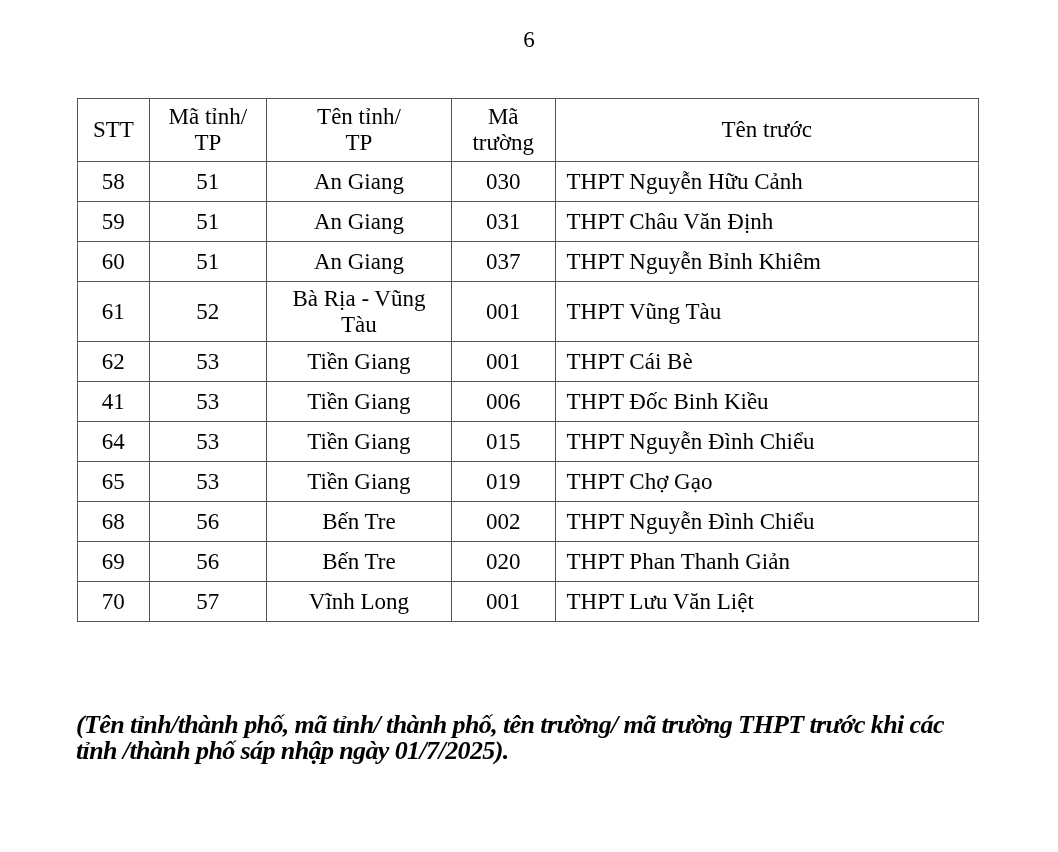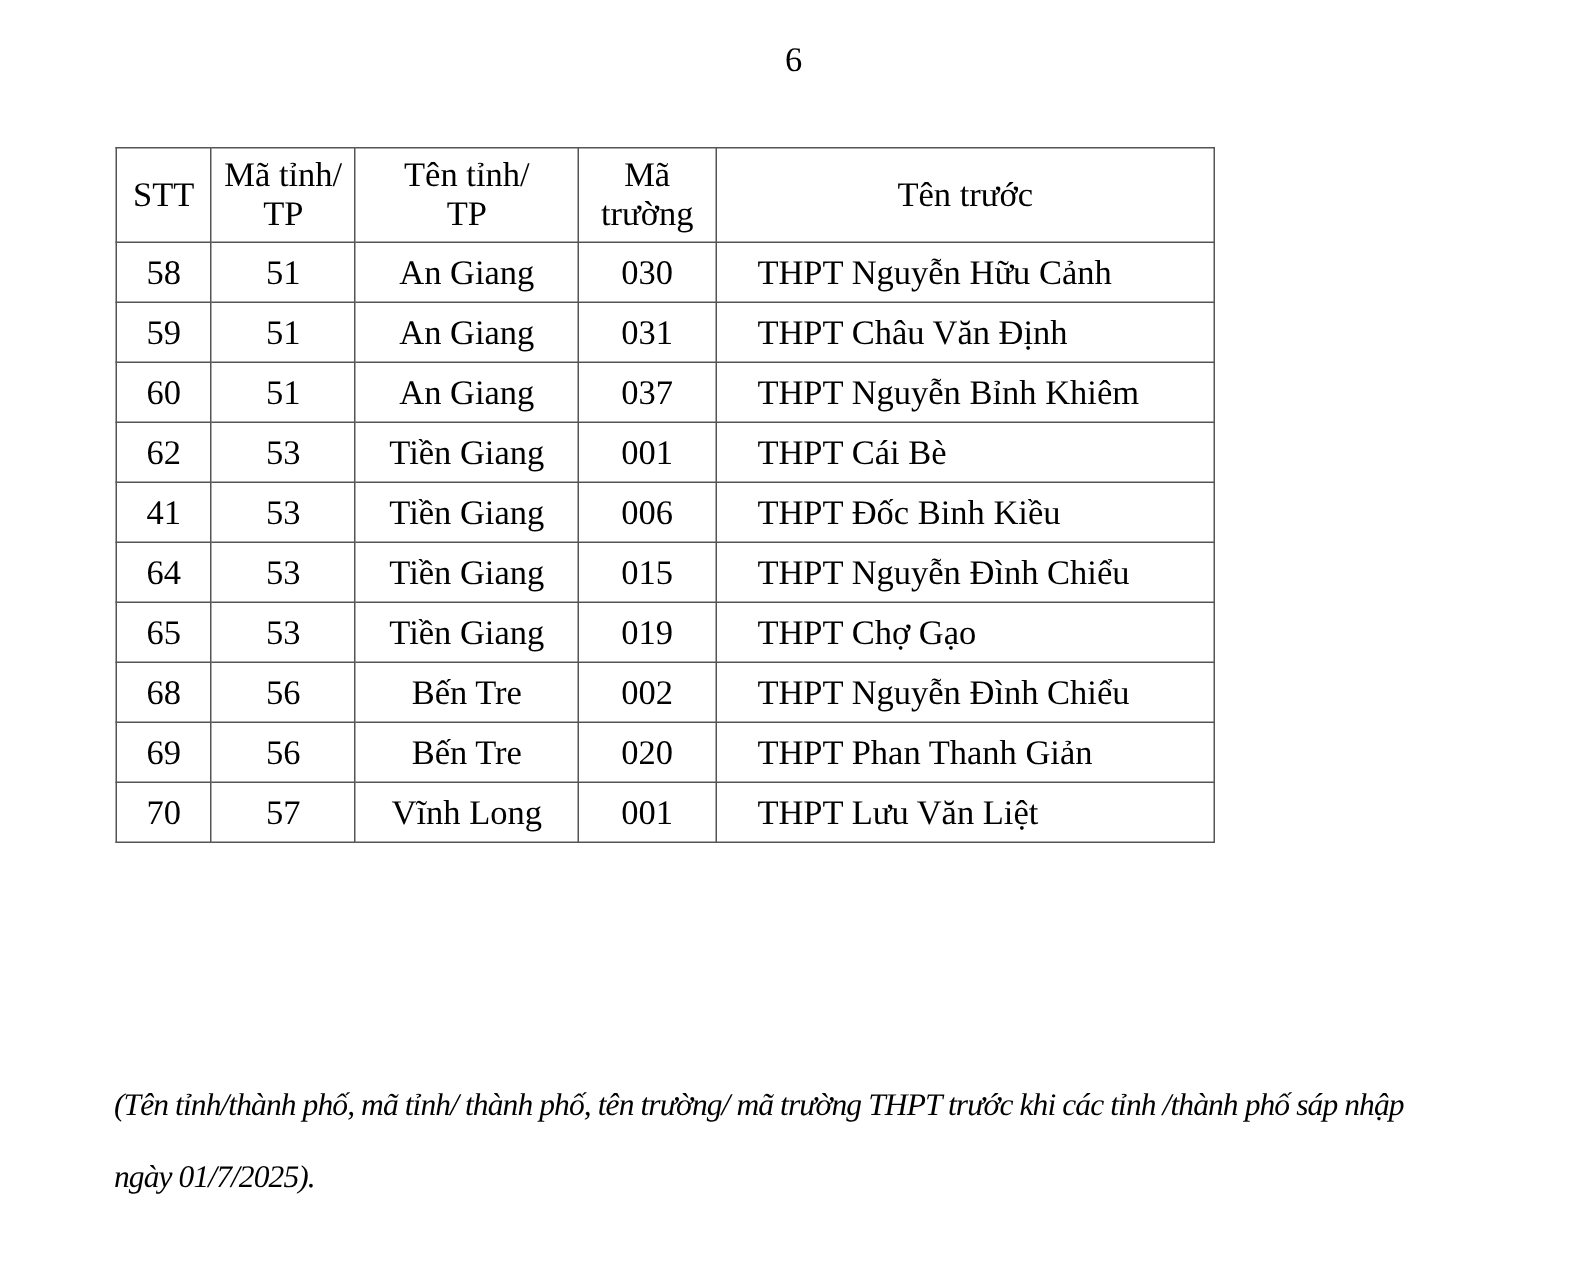--- a/index.html
+++ b/index.html
@@ -6,36 +6,36 @@
     body {
       width: 1058px; height: 852px; position: relative; overflow: hidden;
       font-family: "Liberation Serif", "DejaVu Serif", serif; color: #000;
     }
     .page-number {
       position: absolute; top: 27px; left: 0; width: 1058px;
       text-align: center; font-size: 23px;
     }
     table.schools {
       position: absolute; top: 98px; left: 77px;
-      width: 733px; border-collapse: collapse; font-size: 23px;
+      width: 902px; border-collapse: collapse; font-size: 23px;
     }
     table.schools td, table.schools th {
       border: 1.5px solid #555; padding: 0; font-weight: normal;
       vertical-align: middle; line-height: 26px;
     }
     table.schools th { height: 62px; text-align: center; }
     table.schools td { height: 39px; text-align: center; }
     table.schools tr.tall td { height: 59px; }
-    table.schools td.name { text-align: left; padding-left: 27px; }
+    table.schools td.name { text-align: left; padding-left: 11px; }
     col.c1 { width: 72px; } col.c2 { width: 118px; } col.c3 { width: 186px; }
     col.c4 { width: 104px; } col.c5 { width: 427px; }
     .note {
       position: absolute; top: 712px; left: 76px; width: 900px;
-      font-size: 21px; font-style: italic; font-weight: normal;
-      line-height: 48px; letter-spacing: -0.6px;
+      font-size: 26px; font-style: italic; font-weight: bold;
+      line-height: 26px; letter-spacing: -0.6px;
     }
   </style>
 </head>
 <body>
 
 <div class="page-number">6</div>
 
 <table class="schools">
   <colgroup>
       <col class="c1">
@@ -67,20 +67,27 @@
         <td>An Giang</td>
         <td>031</td>
         <td class="name">THPT Châu Văn Định</td>
       </tr>
     <tr>
         <td>60</td>
         <td>51</td>
         <td>An Giang</td>
         <td>037</td>
         <td class="name">THPT Nguyễn Bỉnh Khiêm</td>
+      </tr>
+    <tr class="tall">
+        <td>61</td>
+        <td>52</td>
+        <td style="padding:0 22px;">Bà Rịa - Vũng Tàu</td>
+        <td>001</td>
+        <td class="name">THPT Vũng Tàu</td>
       </tr>
     <tr>
         <td>62</td>
         <td>53</td>
         <td>Tiền Giang</td>
         <td>001</td>
         <td class="name">THPT Cái Bè</td>
       </tr>
     <tr>
         <td>41</td>

